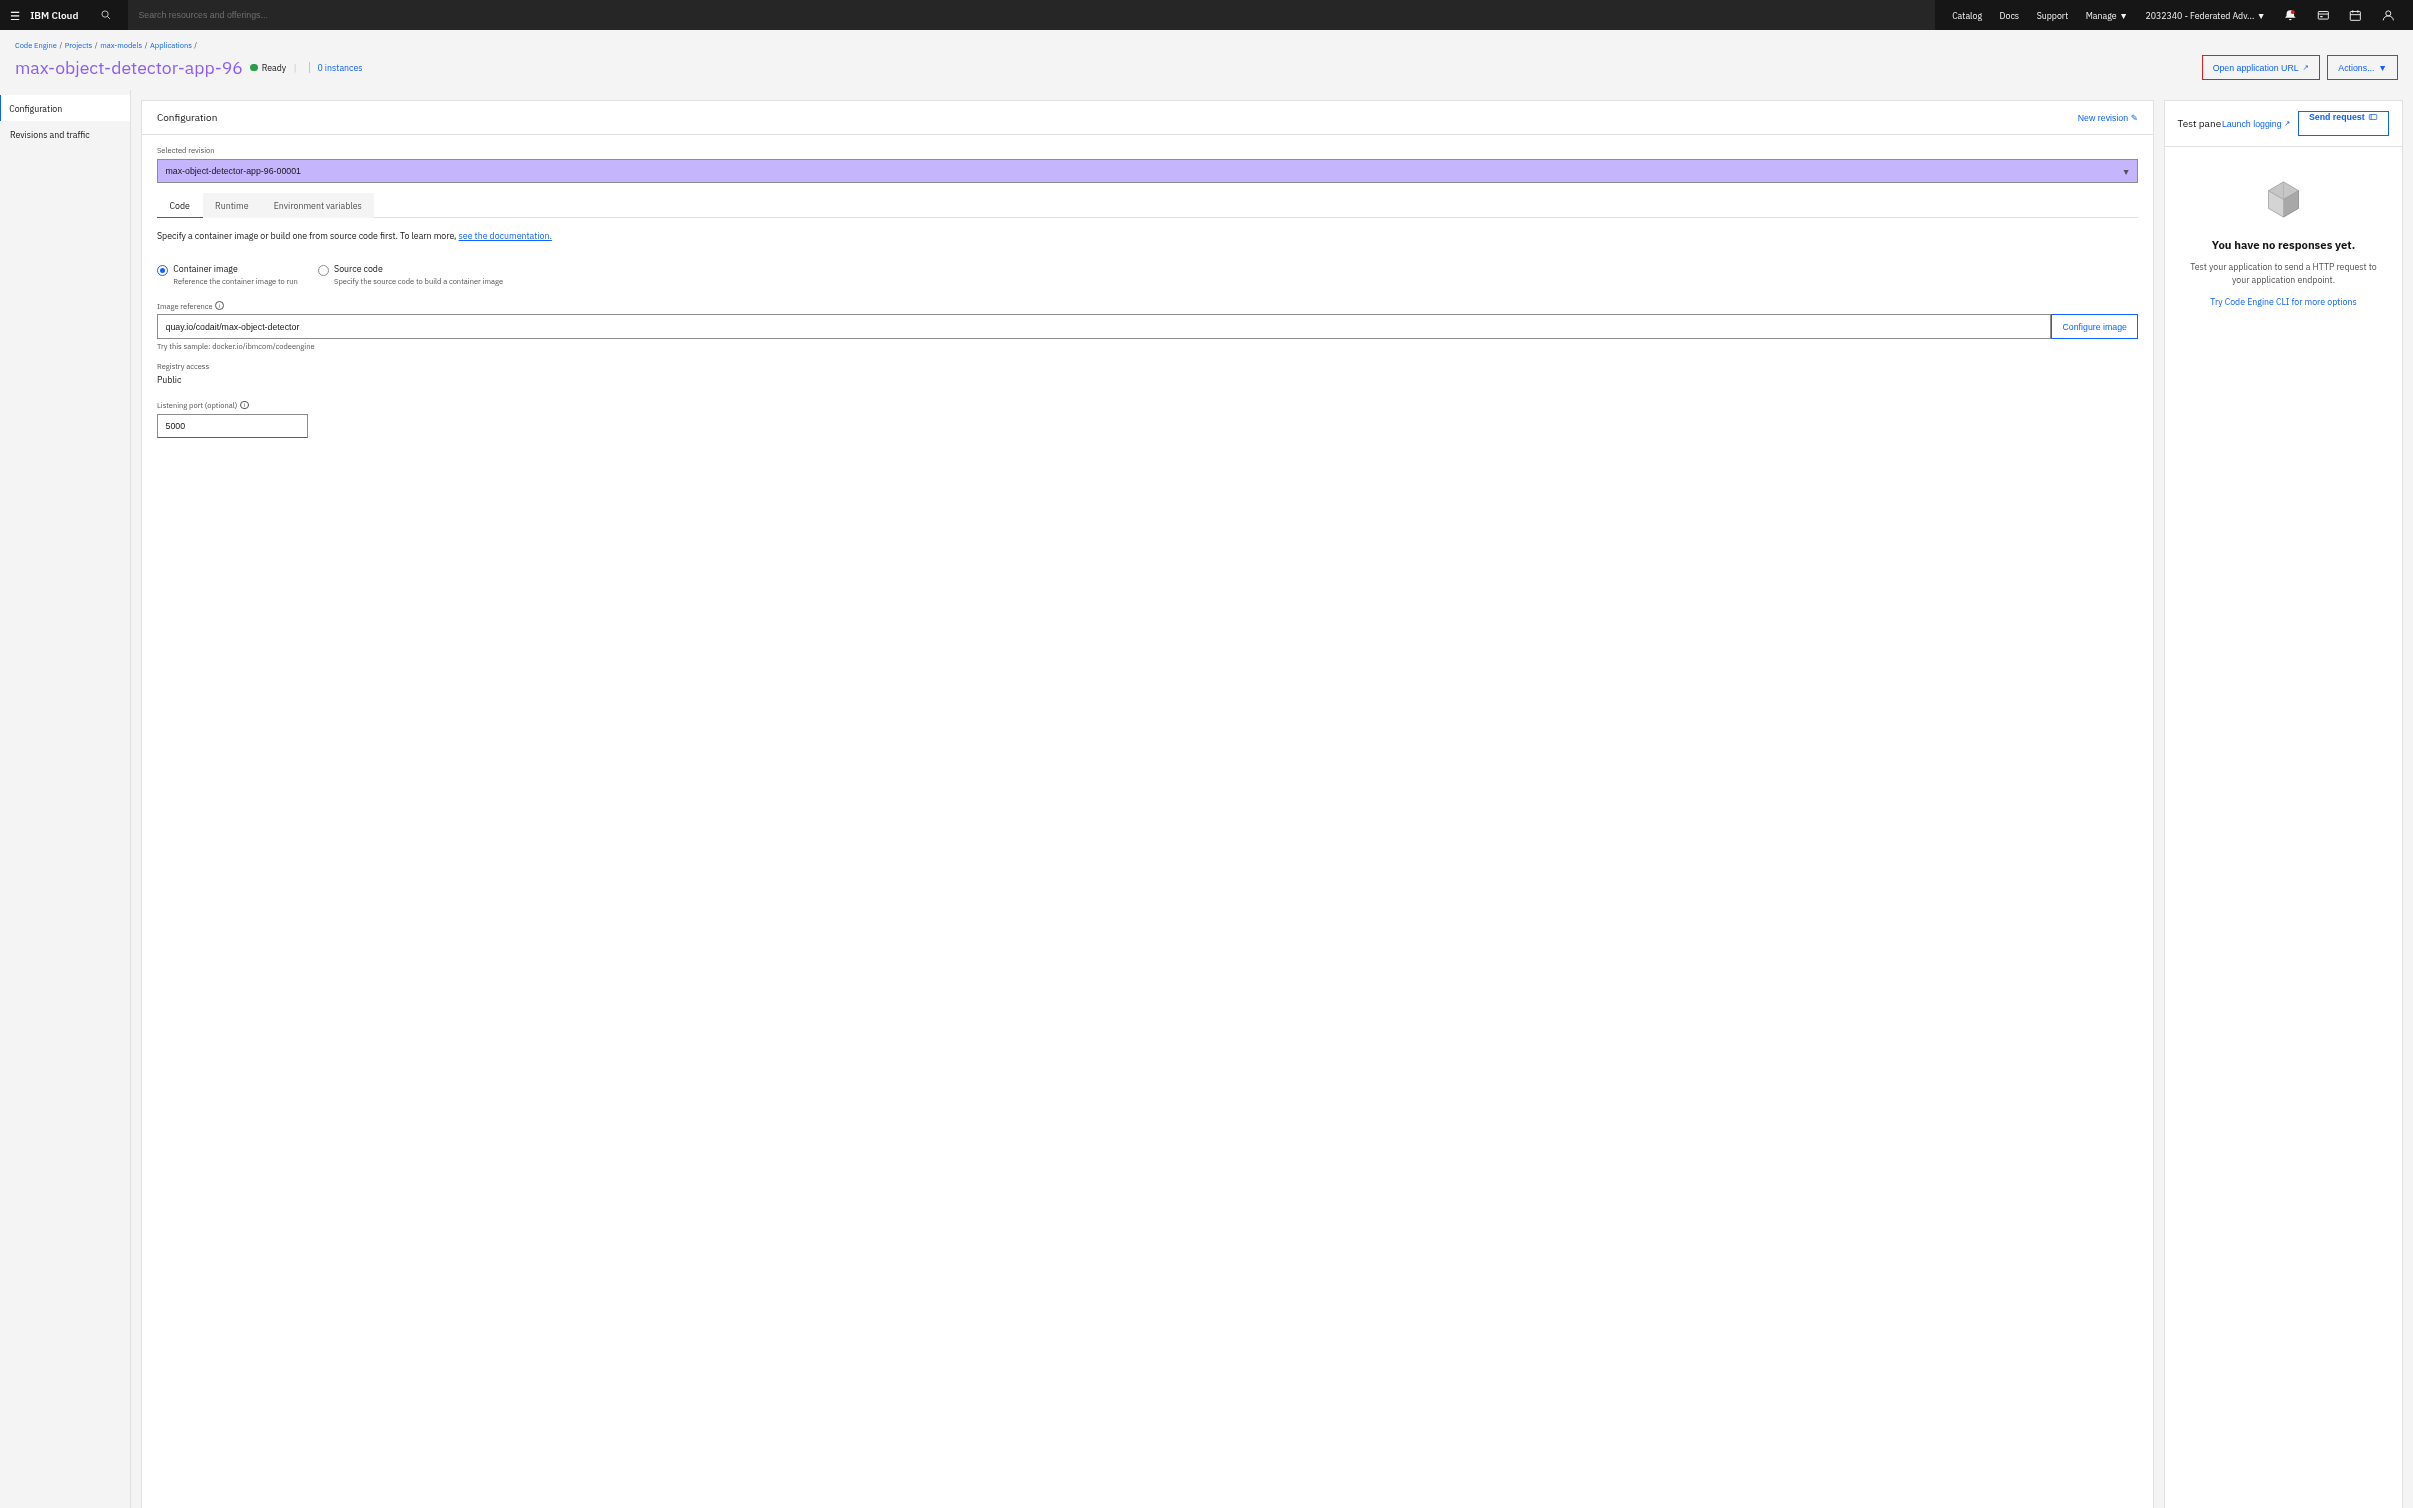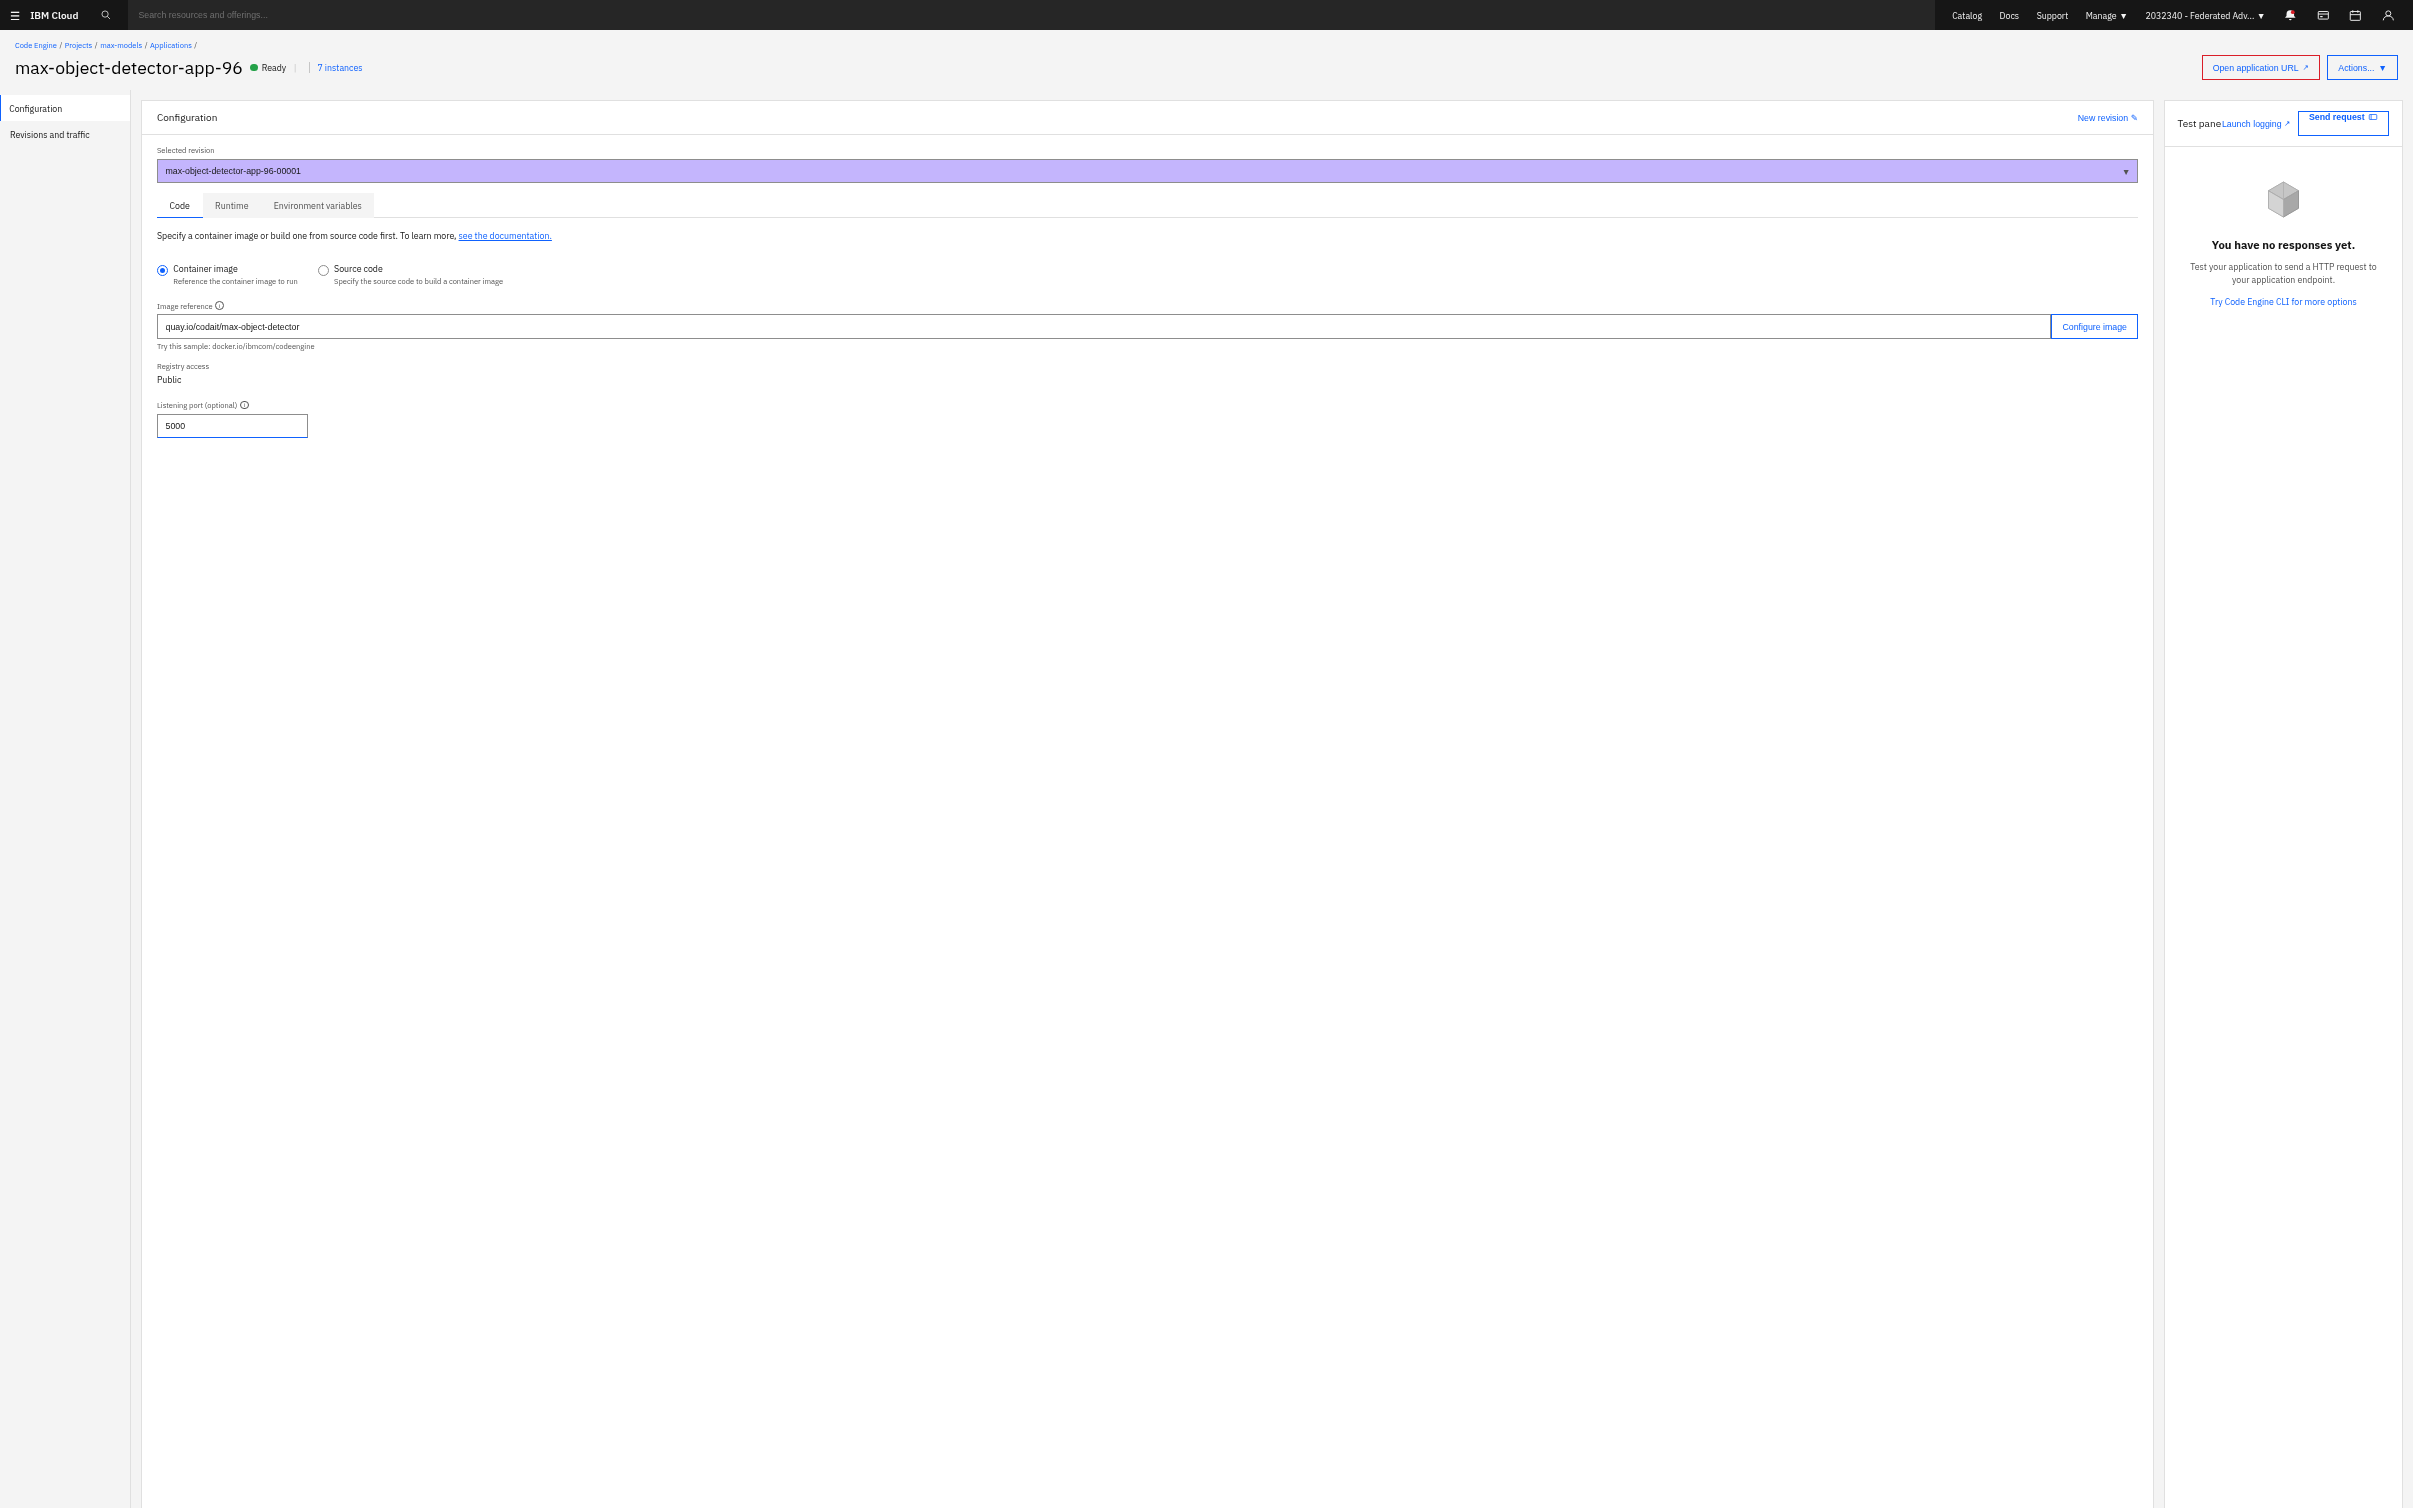--- a/index.html
+++ b/index.html
@@ -65,21 +65,21 @@
       font-size: 7.5px; color: #525252; margin-bottom: 5px;
     }
     .breadcrumb a { color: #0f62fe; text-decoration: none; }
     .breadcrumb-sep { color: #525252; }
     .page-title-row {
       display: flex; align-items: center; justify-content: space-between;
       padding-bottom: 10px;
     }
     .page-title-left { display: flex; align-items: center; gap: 7.5px; }
     .page-title {
-      font-size: 17.6px; font-weight: 400; color: #000000;
+      font-size: 17.6px; font-weight: 400; color: #8b5cf6;
     }
     .status-badge {
       display: flex; align-items: center; gap: 3.8px;
       font-size: 8.8px; color: #161616;
     }
     .status-dot { width: 7.5px; height: 7.5px; border-radius: 50%; background: #24a148; display: inline-block; }
     .instances-badge {
       font-size: 8.8px; color: #0f62fe; cursor: pointer; text-decoration: none;
       border-left: 0.6px solid #c6c6c6; margin-left: 5px; padding-left: 7.5px;
     }
@@ -389,21 +389,21 @@
     <span class="breadcrumb-sep">/</span>
   </nav>
   <div class="page-title-row">
     <div class="page-title-left">
       <h1 class="page-title">max-object-detector-app-96</h1>
       <div class="status-badge">
         <span class="status-dot"></span>
         <span>Ready</span>
       </div>
       <span style="color:#c6c6c6;">|</span>
-      <a class="instances-badge" href="#">7 instances</a>
+      <a class="instances-badge" href="#">0 instances</a>
     </div>
     <div class="page-title-right">
       <button class="btn-open-url">
         <span>Open application URL</span>
         <span class="ext-icon">↗</span>
       </button>
       <button class="btn-actions">
         <span>Actions...</span>
         <span>▼</span>
       </button>

